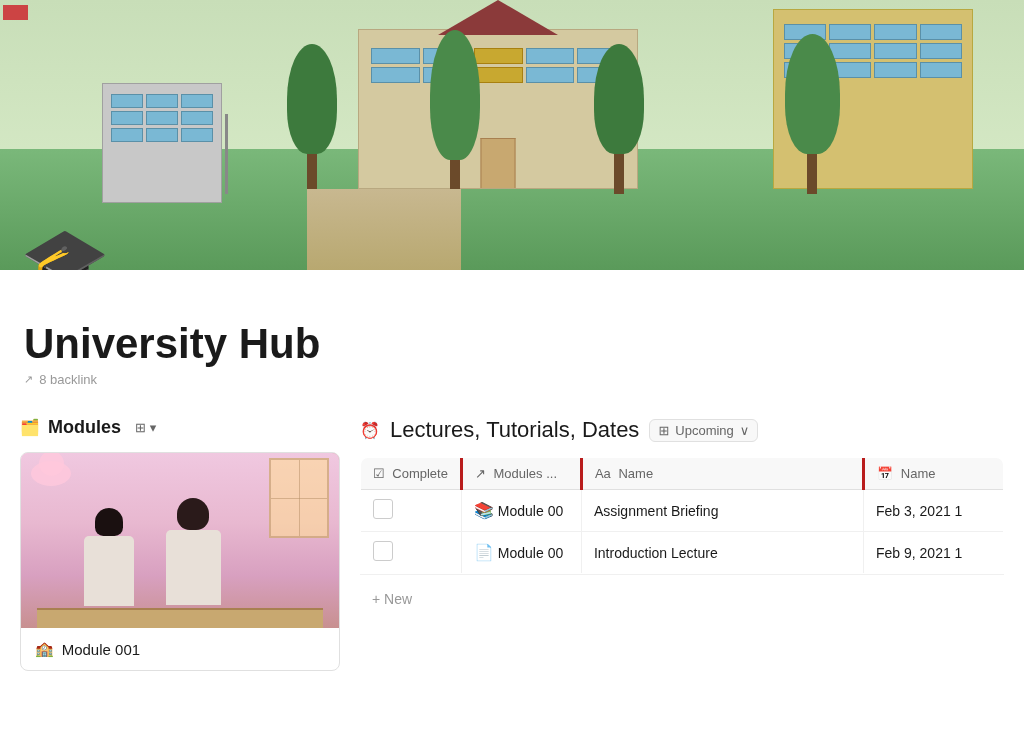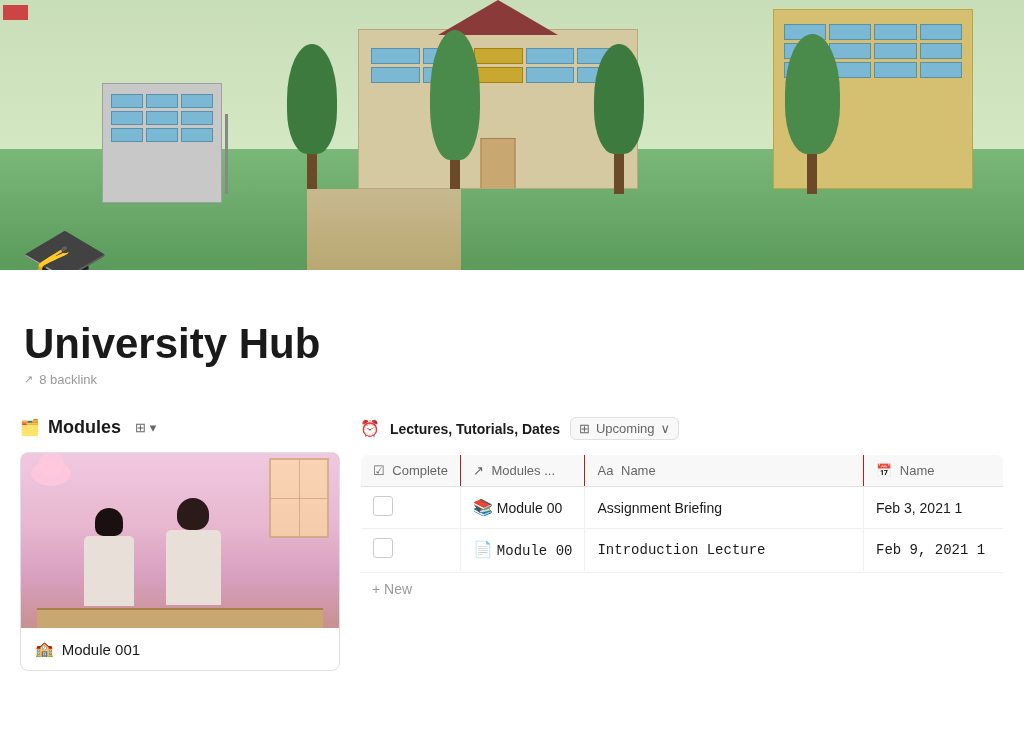--- a/index.html
+++ b/index.html
@@ -334,22 +334,22 @@
     }
 
     .db-header {
       display: flex;
       align-items: center;
       gap: 10px;
       margin-bottom: 14px;
     }
 
     .db-title {
-      font-size: 14px;
-      font-weight: 700;
+      font-size: 22px;
+      font-weight: 400;
     }
 
     .db-view-btn {
       display: flex;
       align-items: center;
       gap: 6px;
       font-size: 13px;
       color: #666;
       cursor: pointer;
       padding: 3px 8px;
@@ -368,52 +368,52 @@
       overflow: hidden;
     }
 
     .db-table th {
       background: #f8f8f8;
       padding: 8px 12px;
       text-align: left;
       font-weight: 500;
       color: #666;
       border-bottom: 1px solid #e0e0e0;
-      border-right: 1px solid #b91c1c;
+      border-right: 3px solid #b91c1c;
       font-size: 13px;
       white-space: nowrap;
     }
     .db-table th:last-child { border-right: none; }
 
     .db-table td {
       padding: 9px 12px;
       border-bottom: 1px solid #f0f0f0;
       border-right: 1px solid #f0f0f0;
       color: #1a1a1a;
       white-space: nowrap;
       overflow: hidden;
       text-overflow: ellipsis;
       max-width: 200px;
     }
     .db-table td:last-child { border-right: none; }
-    .db-table tr:last-child td { border-bottom: none; font-family: Liberation Mono, monospace; }
+    .db-table tr:last-child td { border-bottom: none; }
 
     .th-icon { margin-right: 4px; }
 
     .checkbox-cell {
       width: 20px;
       height: 20px;
       border: 1px solid #ccc;
       border-radius: 3px;
       display: inline-block;
       cursor: pointer;
     }
 
     .new-row {
-      padding: 8px 12px;
+      padding: 16px 12px;
       display: flex;
       align-items: center;
       gap: 6px;
       color: #999;
       font-size: 14px;
       cursor: pointer;
       border-top: 1px solid #f0f0f0;
     }
 
     .col-complete { width: 90px; }

